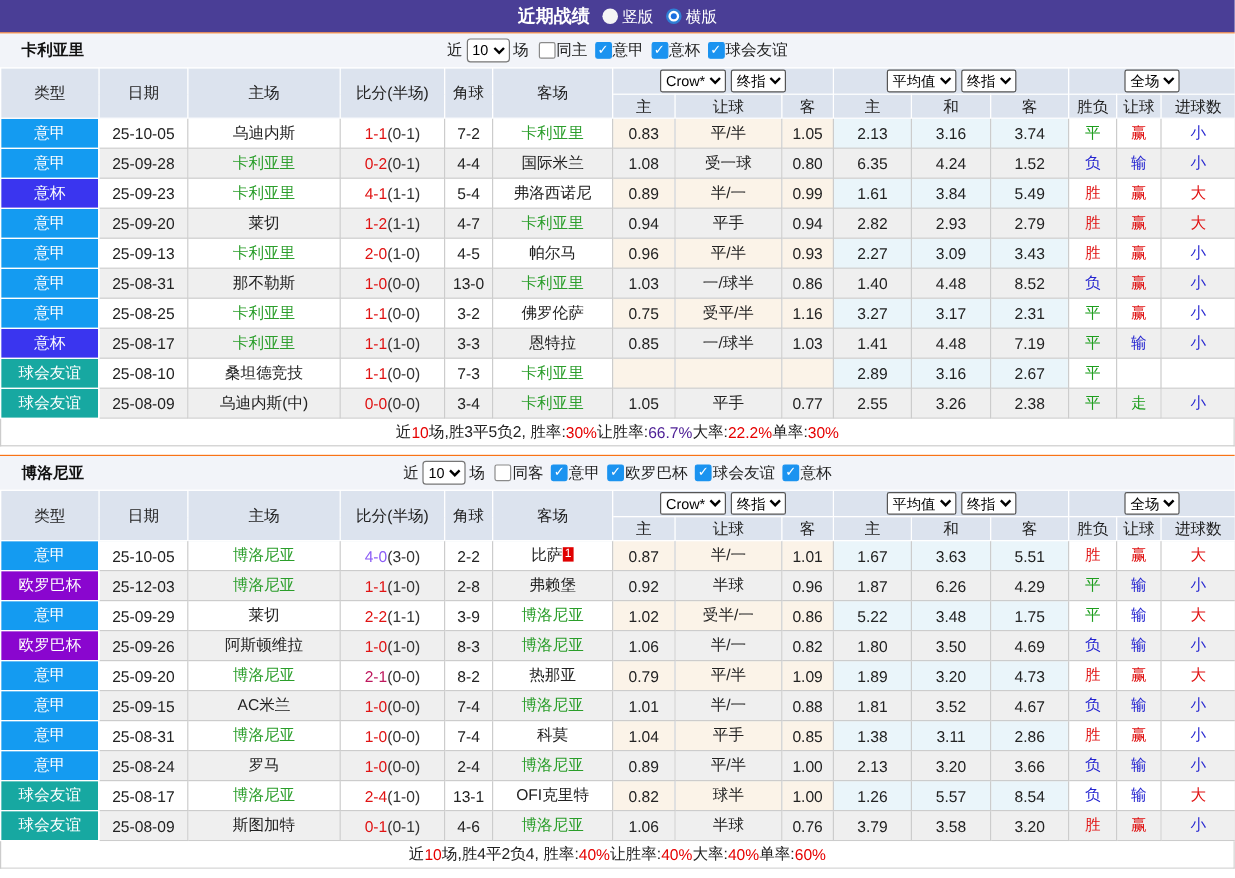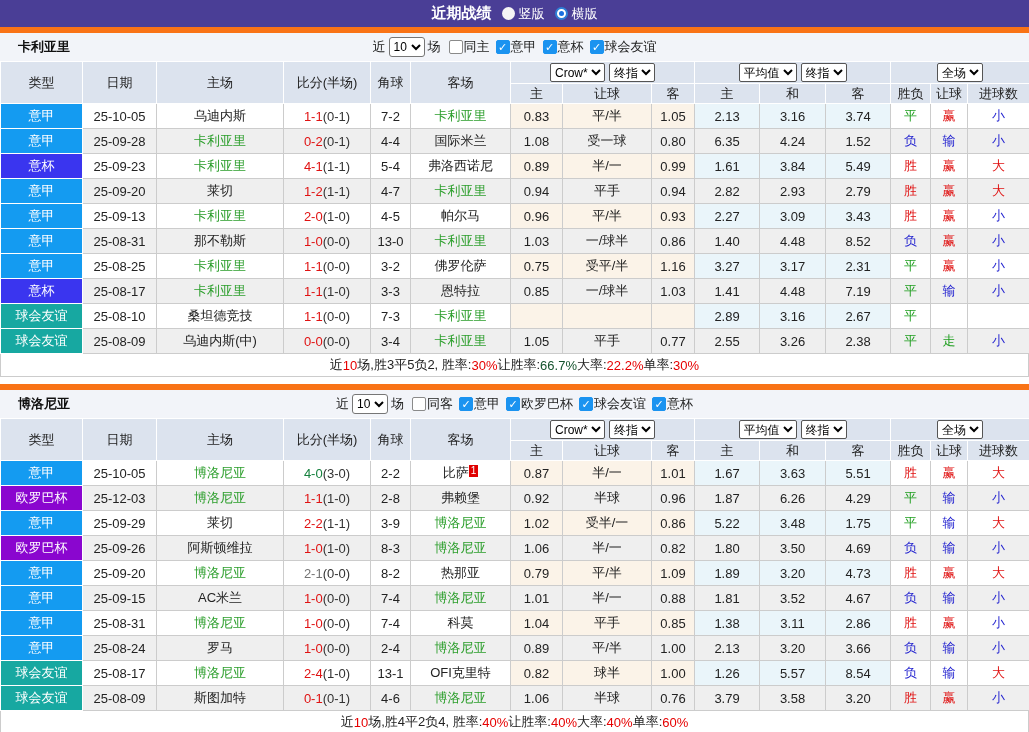--- a/index.html
+++ b/index.html
@@ -7,21 +7,21 @@
 
   
   .titlebar { height:27px; background:#4a3e96; display:flex; align-items:center; justify-content:center; gap:10px; color:#fff; }
   .titlebar .title { font-weight:bold; font-size:15px; }
   .radio-group { display:flex; align-items:center; gap:4px; font-size:13px; }
   .radio { width:13px; height:13px; border-radius:50%; background:#f5f5f5; display:inline-block; position:relative; }
   .radio.selected { background:#fff; border:2px solid #2f7fd6; }
   .radio.selected::after { content:""; position:absolute; left:2px; top:2px; width:5px; height:5px; border-radius:50%; background:#1a6fe0; }
 
   
-  .section { border-top:6px solid #f97316; }
+  .section { border-top:1px solid #f97316; }
   .section + .section { margin-top:7px; }
   .filter-row { height:28px; background:#f2f4f9; position:relative; display:flex; align-items:center; font-size:13px; }
   .team-name { position:absolute; left:18px; font-weight:bold; color:#111; }
   .filter-center { margin:0 auto; display:flex; align-items:center; }
   .filter-center select { height:20px; font-size:12px; border:1px solid #767676; background:#fff; border-radius:3px; margin:0 3px; }
   .cb { display:inline-block; width:14px; height:14px; border:1px solid #8a8a8a; background:#fff; border-radius:2px; margin:0 1px 0 6px; vertical-align:-2px; font-size:11px; line-height:13px; text-align:center; color:#fff; font-weight:bold; }
   .cb.checked { background:#1b93f0; border-color:#1b93f0; }
   .cb.first { margin-left:8px; }
 
   
@@ -293,21 +293,21 @@
           <td><span style="color:#2525d0">小</span></td>
         </tr>
       </tbody>
   </table>
   <div class="summary">
       <span>近</span>
       <span style="color:#e60000">10</span>
       <span>场,胜3平5负2, 胜率:</span>
       <span style="color:#e60000">30%</span>
       <span> 让胜率:</span>
-      <span style="color:#14532d">66.7%</span>
+      <span style="color:#4c1d95">66.7%</span>
       <span> 大率:</span>
       <span style="color:#e60000">22.2%</span>
       <span> 单率:</span>
       <span style="color:#e60000">30%</span>
     </div>
 </div>
 
 <div class="section">
   <div class="filter-row">
     <span class="team-name">博洛尼亚</span>
@@ -373,21 +373,21 @@
         <th>胜负</th>
         <th>让球</th>
         <th>进球数</th>
       </tr>
     </thead>
     <tbody>
         <tr class="odd">
           <td class="type-cell" style="background:#149bf1"><span>意甲</span></td>
           <td><span>25-10-05</span></td>
           <td><span style="color:#2b9e2b">博洛尼亚</span></td>
-          <td><span style="color:#15803d">4-0</span><span class="ht">(3-0)</span></td>
+          <td><span style="color:#8b5cf6">4-0</span><span class="ht">(3-0)</span></td>
           <td><span>2-2</span></td>
           <td><span>比萨</span><span class="badge" style="background:#e00000">1</span></td>
           <td class="bg-cream"><span>0.87</span></td>
           <td class="bg-cream"><span>半/一</span></td>
           <td class="bg-cream"><span>1.01</span></td>
           <td class="bg-blue"><span>1.67</span></td>
           <td class="bg-blue"><span>3.63</span></td>
           <td class="bg-blue"><span>5.51</span></td>
           <td><span style="color:#e01212">胜</span></td>
           <td><span style="color:#e01212">赢</span></td>
@@ -441,21 +441,21 @@
           <td class="bg-blue"><span>3.50</span></td>
           <td class="bg-blue"><span>4.69</span></td>
           <td><span style="color:#2525d0">负</span></td>
           <td><span style="color:#2525d0">输</span></td>
           <td><span style="color:#2525d0">小</span></td>
         </tr>
         <tr class="odd">
           <td class="type-cell" style="background:#149bf1"><span>意甲</span></td>
           <td><span>25-09-20</span></td>
           <td><span style="color:#2b9e2b">博洛尼亚</span></td>
-          <td><span style="color:#737373">2-1</span><span class="ht">(0-0)</span></td>
+          <td><span style="color:#be185d">2-1</span><span class="ht">(0-0)</span></td>
           <td><span>8-2</span></td>
           <td><span>热那亚</span></td>
           <td class="bg-cream"><span>0.79</span></td>
           <td class="bg-cream"><span>平/半</span></td>
           <td class="bg-cream"><span>1.09</span></td>
           <td class="bg-blue"><span>1.89</span></td>
           <td class="bg-blue"><span>3.20</span></td>
           <td class="bg-blue"><span>4.73</span></td>
           <td><span style="color:#e01212">胜</span></td>
           <td><span style="color:#e01212">赢</span></td>

